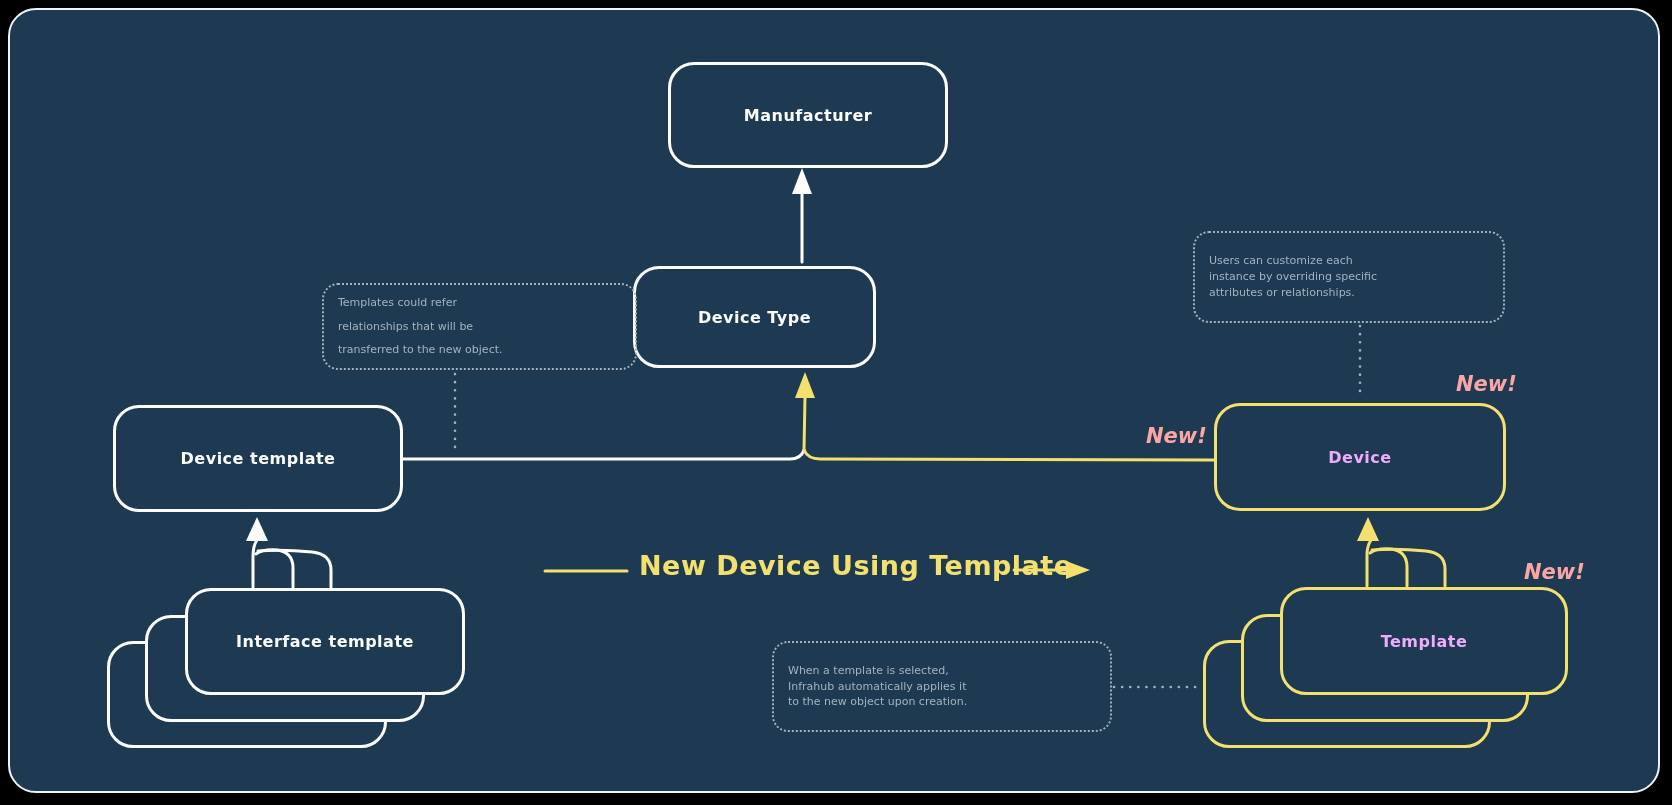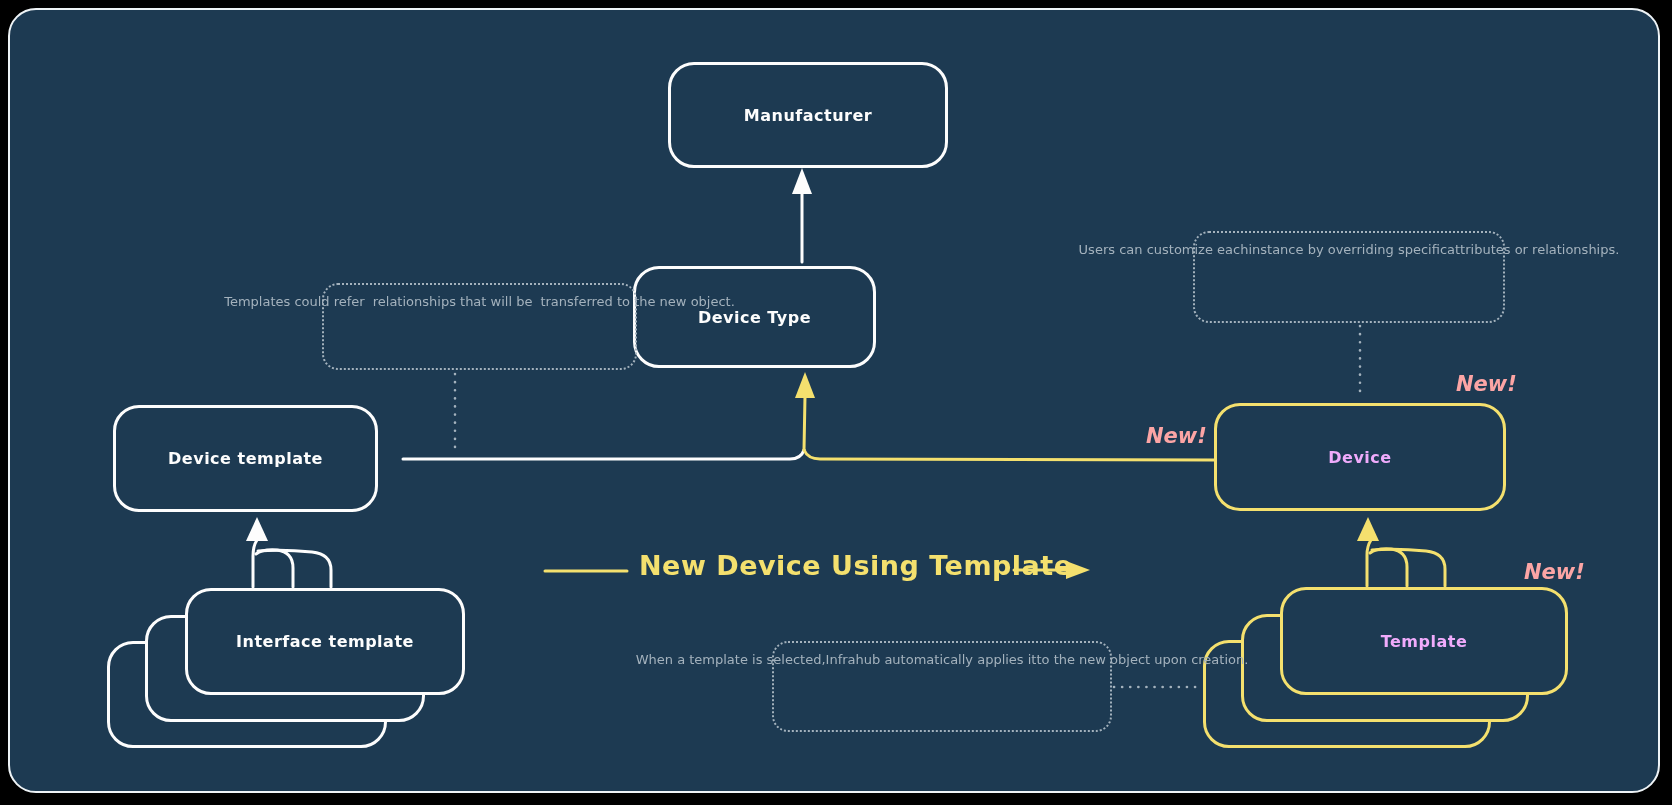--- a/index.html
+++ b/index.html
@@ -31,23 +31,23 @@
     z-index:3;
   }
   .node.ghost{z-index:1;}
   .node.ghost2{z-index:2;}
   .node.accent{border-color:#f4e06e;color:#f0abfc;}
   .note{
     position:absolute;
     border:2px dotted #a4b2bd;
     border-radius:16px;
     color:#a4b2bd;
-    font-size:13px;line-height:1.45;
+    font-size:11px;line-height:1.45;
     padding:8px 14px;
-    display:flex;justify-content:center;
+    display:flex;flex-direction:column;justify-content:center;
     box-sizing:border-box;
     z-index:3;
   }
   .note span{display:block;white-space:nowrap;}
   .flow-label{
     position:absolute;
     color:#f4e06e;
     font-size:27px;font-weight:700;letter-spacing:.5px;
     white-space:nowrap;
     z-index:4;
@@ -73,21 +73,21 @@
 <div class="canvas"></div>
 
 <div class="node" style="left:668px;top:62px;width:280px;height:106px;">
   <span>Manufacturer</span>
 </div>
 
 <div class="node" style="left:633px;top:266px;width:243px;height:102px;">
   <span>Device Type</span>
 </div>
 
-<div class="node" style="left:113px;top:405px;width:265px;height:107px;">
+<div class="node" style="left:113px;top:405px;width:290px;height:107px;">
   <span>Device template</span>
 </div>
 
 <div class="node accent" style="left:1214px;top:403px;width:292px;height:108px;">
   <span>Device</span>
 </div>
 
 <div class="node ghost" style="left:107px;top:641px;width:280px;height:107px;"></div>
 <div class="node ghost2" style="left:145px;top:615px;width:280px;height:107px;"></div>
 <div class="node" style="left:185px;top:588px;width:280px;height:107px;">

